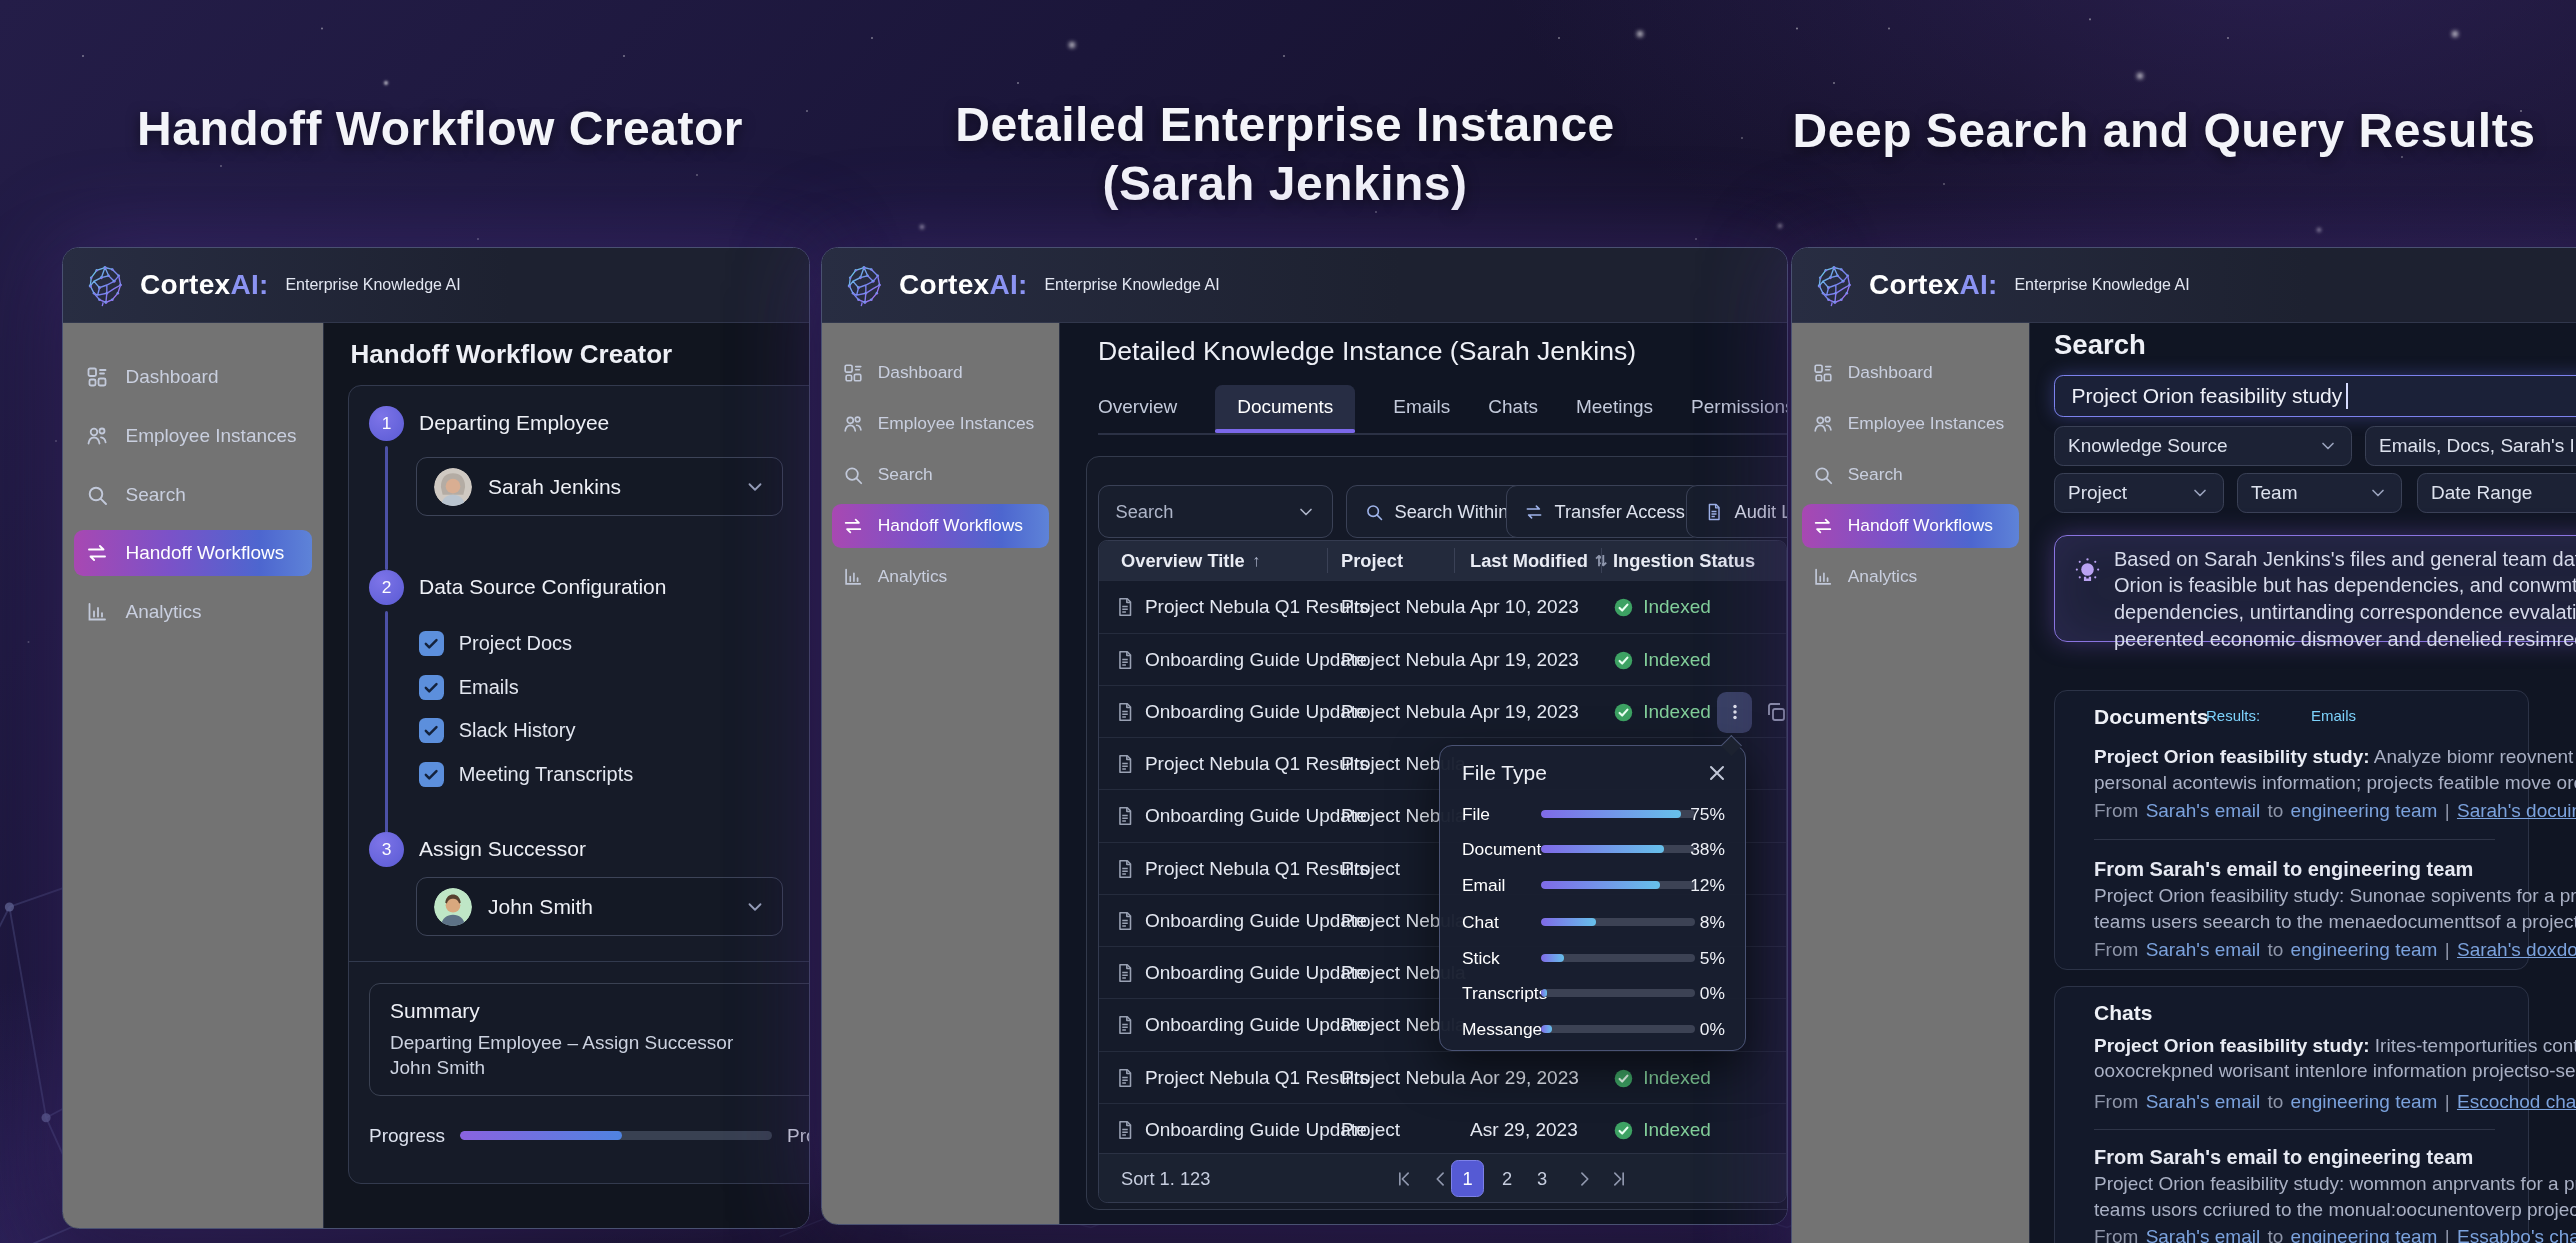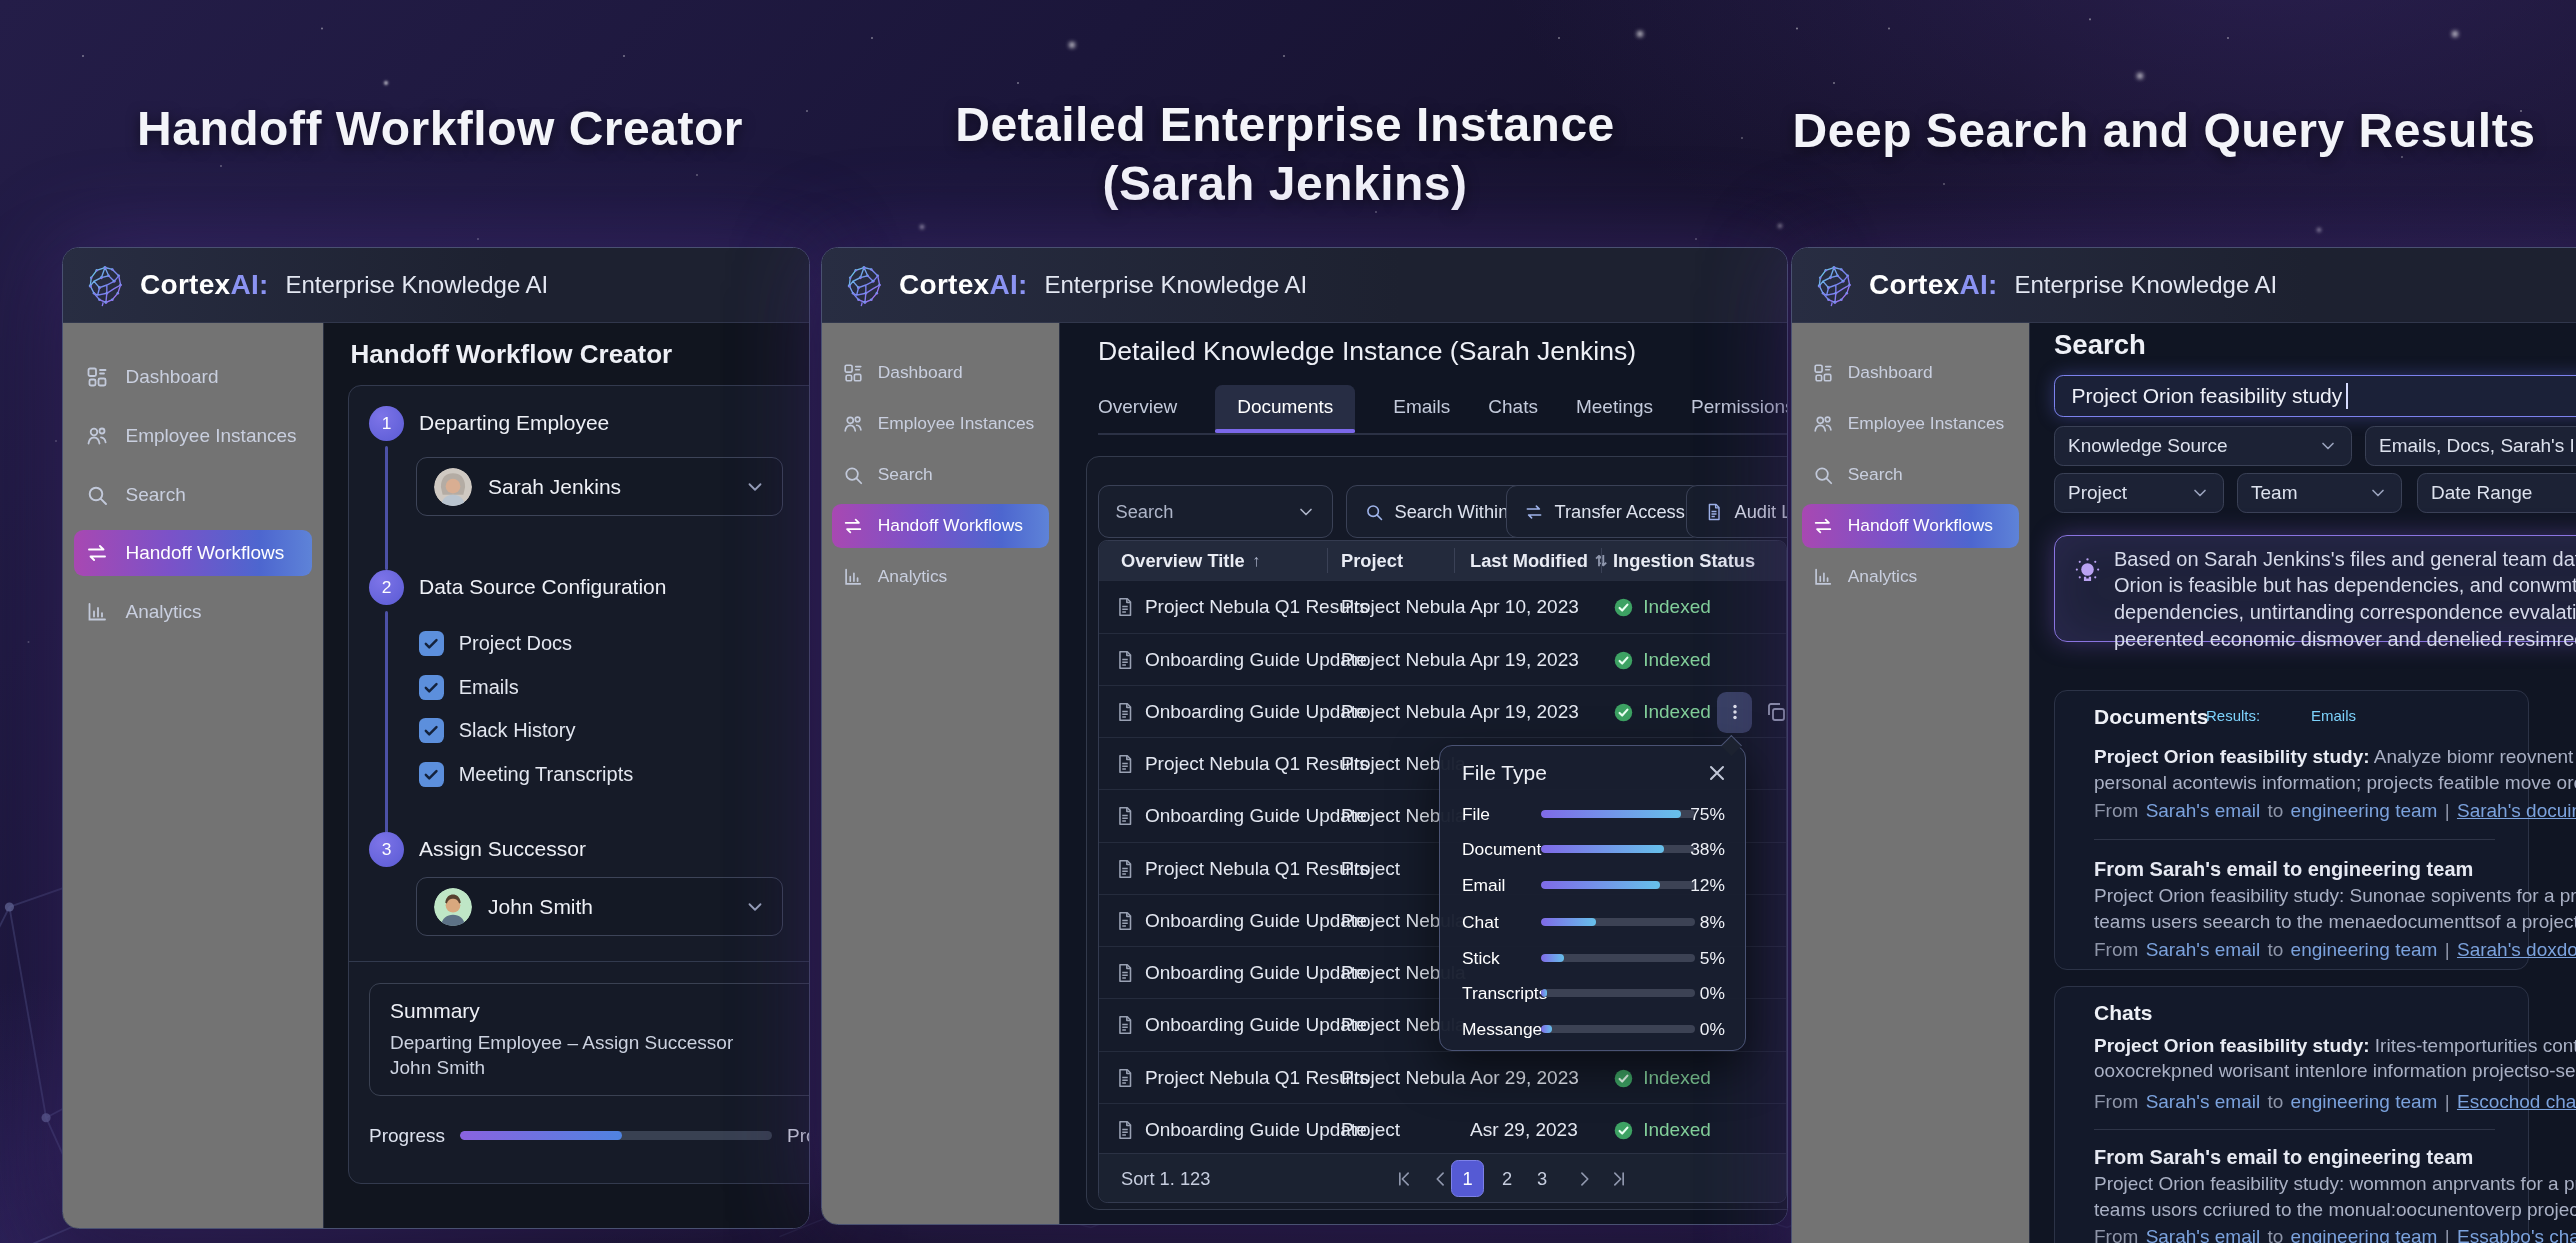--- a/index.html
+++ b/index.html
@@ -13,21 +13,21 @@
 .starfield{position:absolute;width:1.8px;height:1.8px;border-radius:50%;
 box-shadow:137px 275px 0 0 rgba(255,255,255,.35),220px 165px 0 0 rgba(255,255,255,.3),385px 82px 2.7px 0.9px rgba(255,255,255,.8),477px 238px 0 0 rgba(255,255,255,.3),623px 55px 0 0 rgba(255,255,255,.4),696px 174px 0 0 rgba(255,255,255,.3),806px 110px 0 0 rgba(255,255,255,.35),921px 226px 3.7px 0.9px rgba(255,255,255,.8),1017px 82px 0 0 rgba(255,255,255,.4),1071px 44px 4.6px 1.8px rgba(255,255,255,.9),1182px 128px 0 0 rgba(255,255,255,.3),1283px 55px 0 0 rgba(255,255,255,.4),1375px 211px 0 0 rgba(255,255,255,.3),1485px 110px 0 0 rgba(255,255,255,.35),1558px 37px 0 0 rgba(255,255,255,.4),1639px 33px 4.6px 1.8px rgba(255,255,255,.9),1741px 137px 0 0 rgba(255,255,255,.3),1833px 82px 0 0 rgba(255,255,255,.4),1943px 183px 0 0 rgba(255,255,255,.3),2016px 119px 0 0 rgba(255,255,255,.4),2139px 75px 4.6px 1.8px rgba(255,255,255,.9),2227px 37px 0 0 rgba(255,255,255,.4),2318px 229px 3.7px 0.9px rgba(255,255,255,.75),2401px 156px 0 0 rgba(255,255,255,.35),2454px 33px 4.6px 1.8px rgba(255,255,255,.9),2520px 110px 0 0 rgba(255,255,255,.4),82px 55px 0 0 rgba(255,255,255,.4),55px 440px 0 0 rgba(255,255,255,.3),27.5px 641px 0 0 rgba(255,255,255,.25),2557px 458px 0 0 rgba(255,255,255,.3),2538px 733px 0 0 rgba(255,255,255,.25),990px 275px 0 0 rgba(255,255,255,.3),871px 37px 0 0 rgba(255,255,255,.4),321px 27.5px 0 0 rgba(255,255,255,.4),1796px 27.5px 0 0 rgba(255,255,255,.45),2089px 18.3px 0 0 rgba(255,255,255,.4),586px 302px 0 0 rgba(255,255,255,.25),1695px 238px 0 0 rgba(255,255,255,.3),1888px 27.5px 0 0 rgba(255,255,255,.4),1779px 225px 3.7px 0.9px rgba(255,255,255,.7)}
 .hdr{position:absolute;transform:translateX(-50%);font-size:48px;font-weight:600;color:#f3f4f9;white-space:nowrap;text-shadow:0 2.7px 13px rgba(0,0,0,.55);letter-spacing:0.5px}
 .constellation{position:absolute;opacity:.5}
 
 .window{position:absolute;background:#10141f;border:0.9px solid #4a5172;border-radius:16.5px;box-shadow:0 0 92px rgba(115,75,205,.35),0 37px 82px rgba(0,0,0,.55);overflow:hidden}
 .tb{position:absolute;left:0;right:0;top:0;height:75px;background:linear-gradient(90deg,#282d42,#1d2130 60%);border-bottom:0.9px solid #31374c;display:flex;align-items:center;padding:0 20px;gap:13px}
 .logo{width:44px;height:44px;flex:0 0 auto}
 .brand{font-size:28px;font-weight:700;color:#fff;letter-spacing:0.3px}
 .brand .ai{color:#8b93f2}
-.product{font-size:24px;color:#e3e7f2;font-weight:400;margin-left:3.7px}
+.product{font-size:16px;color:#e3e7f2;font-weight:400;margin-left:3.7px}
 .sb{position:absolute;left:0;top:75px;bottom:0;background:#737373;border-right:0.9px solid #2b3142;padding-top:24px;display:flex;flex-direction:column}
 .nav-item{display:flex;align-items:center;color:#c9cfdf}
 .nav-item .nic{flex:0 0 auto;color:#c2c9da}
 .nav-item.active{background:linear-gradient(90deg,#a848b2 0%,#7b52c8 40%,#4d66cf 78%,#5e83d8 100%);border-radius:9.2px;color:#fff}
 .nav-item.active .nic{color:#fff}
 .win-left .sb{width:261px}
 .win-left .nav-item{height:59px;padding:0 22px;font-size:19px;gap:16.5px;margin:0 0}
 .win-left .nav-item.active{margin:0 11px;padding:0 11px;height:46px;margin-top:6.4px;margin-bottom:6.4px}
 .win-mid .sb,.win-right .sb{width:238px}
 .win-mid .nav-item,.win-right .nav-item{height:51px;padding:0 20px;font-size:17.4px;gap:13.7px}

